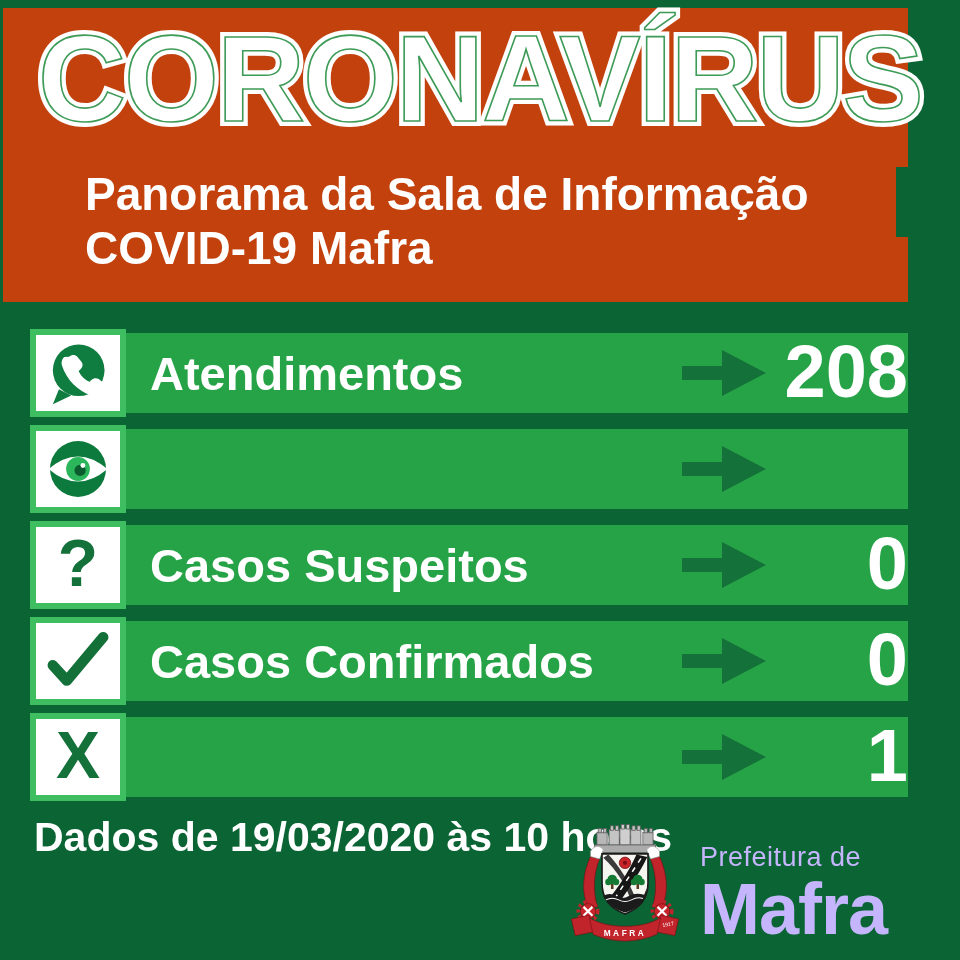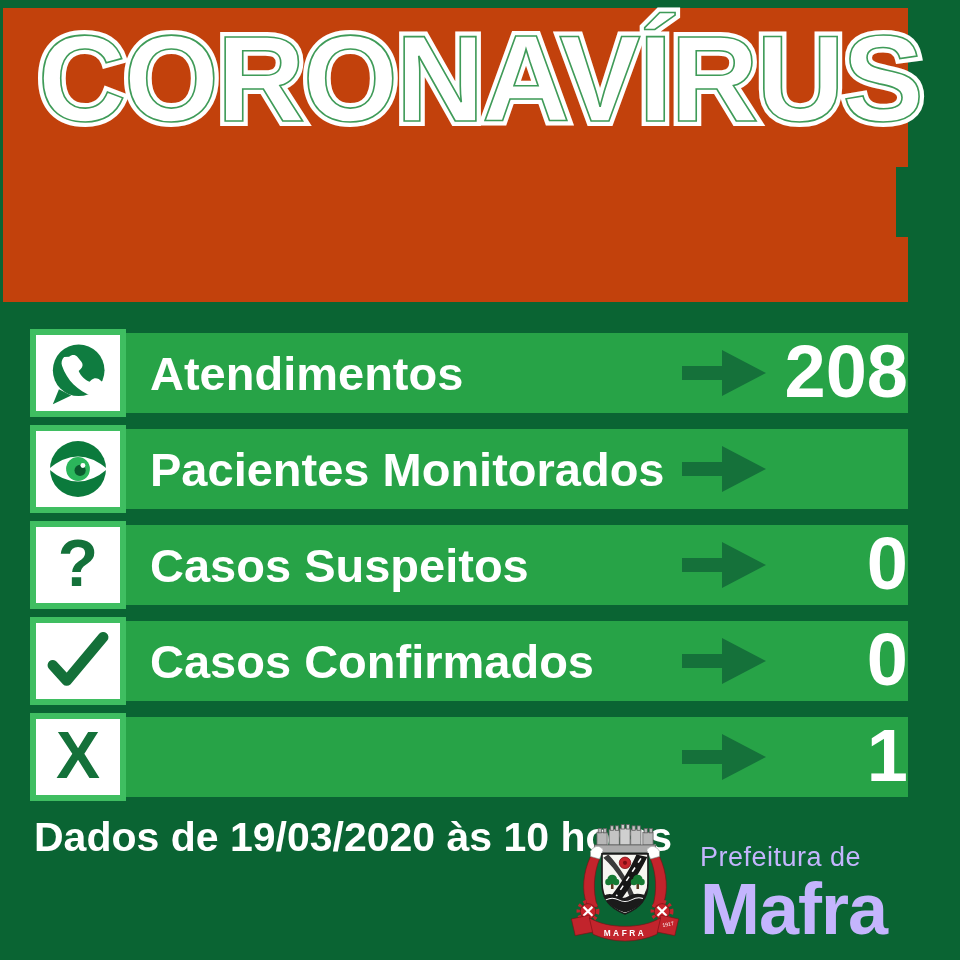--- a/index.html
+++ b/index.html
@@ -46,20 +46,24 @@
 </head>
 <body>
 
 <div id="canvas">
 
   <div class="header">
     <div class="title-stack">
       <div class="title-layer title-under">CORONAVÍRUS</div>
       <div class="title-layer title-over">CORONAVÍRUS</div>
     </div>
+    <div class="subtitle">
+      <div>Panorama da Sala de Informação</div>
+      <div>COVID-19 Mafra</div>
+    </div>
     <div class="header-notch"></div>
   </div>
 
   <div class="rows">
 
     <div class="row">
       <div class="bar"></div>
       <div class="iconbox">
         <svg width="68" height="68" viewBox="0 0 100 100" aria-hidden="true">
           <circle cx="51" cy="46" r="38" fill="#0F7C40"></circle>
@@ -78,21 +82,20 @@
       <div class="bar"></div>
       <div class="iconbox">
         <svg width="70" height="70" viewBox="0 0 100 100" aria-hidden="true">
           <circle cx="50" cy="50" r="40" fill="#0B7A3C"></circle>
           <path d="M8 50 Q50 14 92 50 Q50 86 8 50 Z" fill="#ffffff"></path>
           <circle cx="50" cy="50" r="17" fill="#2BB65B"></circle>
           <circle cx="53" cy="52" r="8" fill="#0A5B2E"></circle>
           <circle cx="57" cy="45" r="3.5" fill="#ffffff"></circle>
         </svg>
       </div>
-      <div class="row-label">Pacientes Monitorados</div>
       <svg class="row-arrow" width="84" height="52" viewBox="0 0 84 52">
         <polygon points="0,19 40,19 40,3 84,26 40,49 40,33 0,33" fill="#15713A"></polygon>
       </svg>
     </div>
 
     <div class="row">
       <div class="bar"></div>
       <div class="iconbox">
         <div class="glyph-icon">?</div>
       </div>

